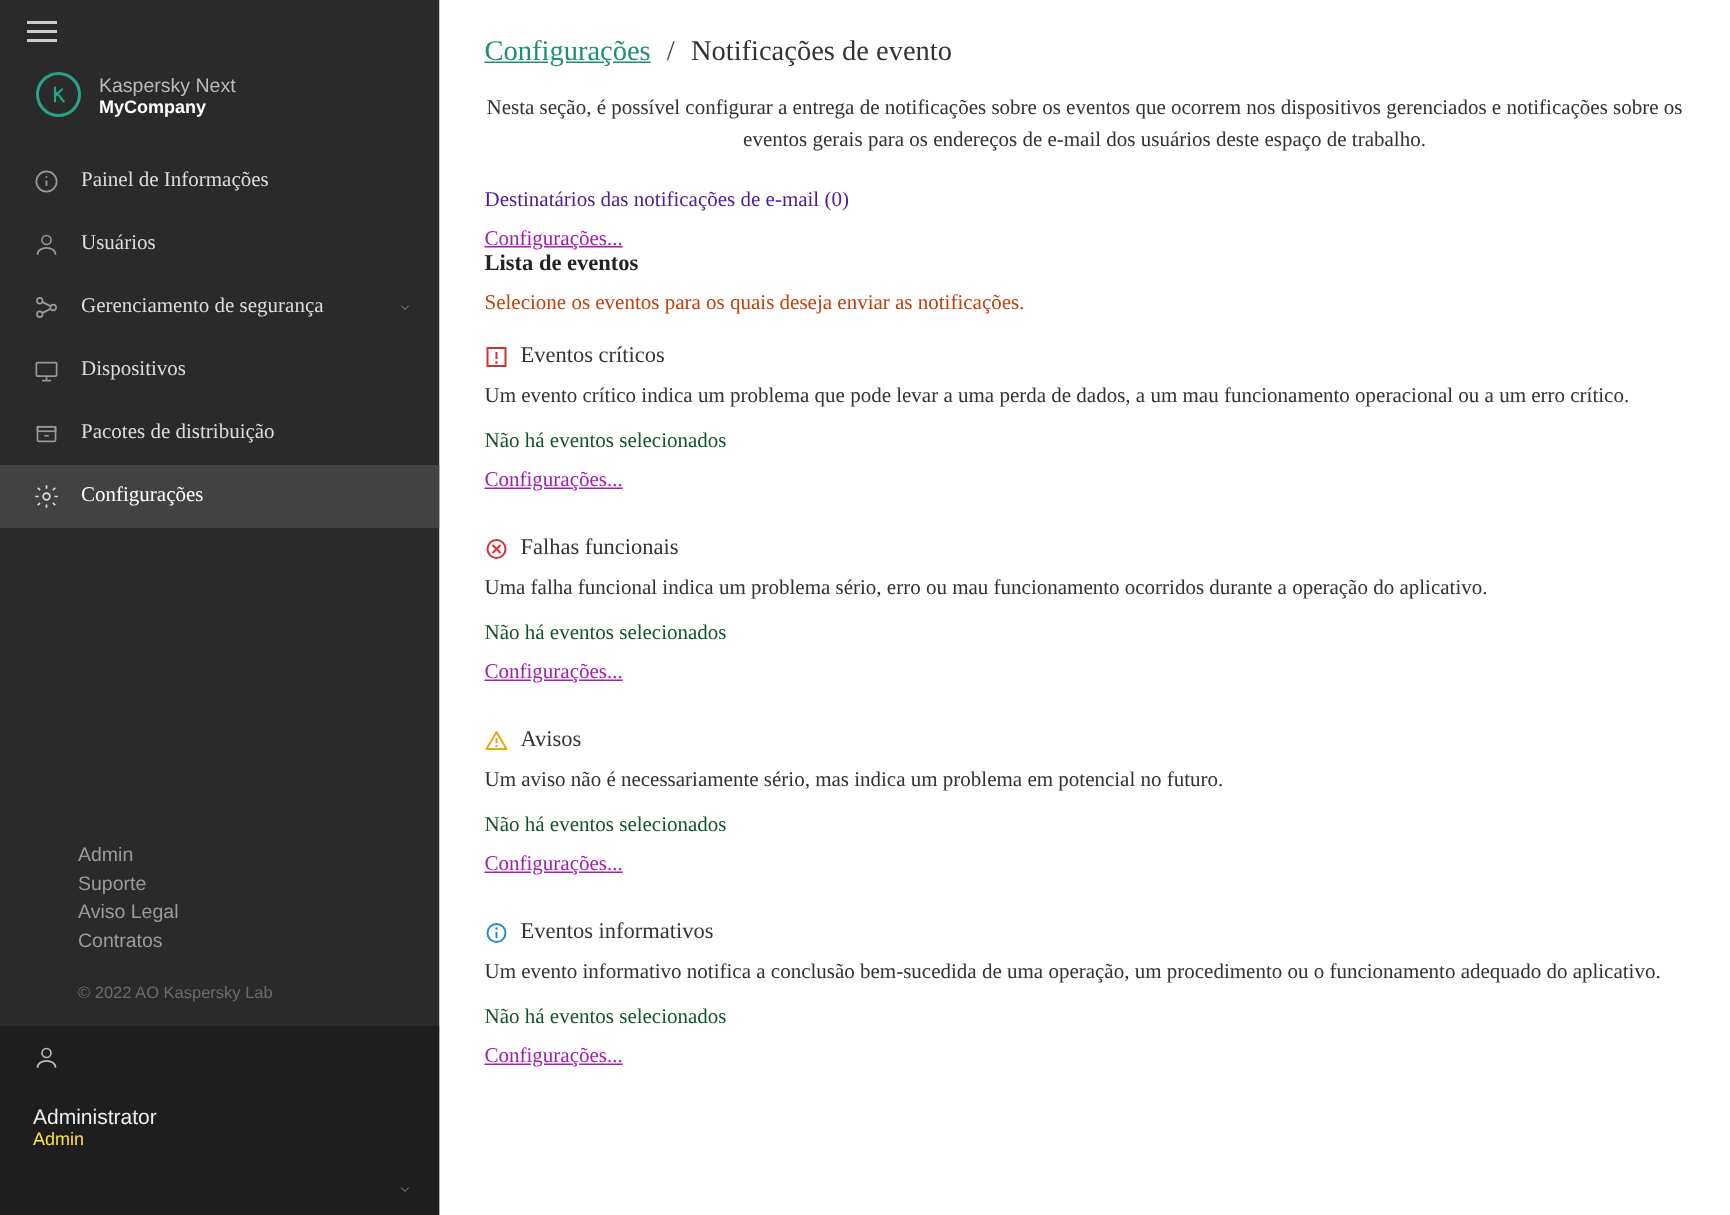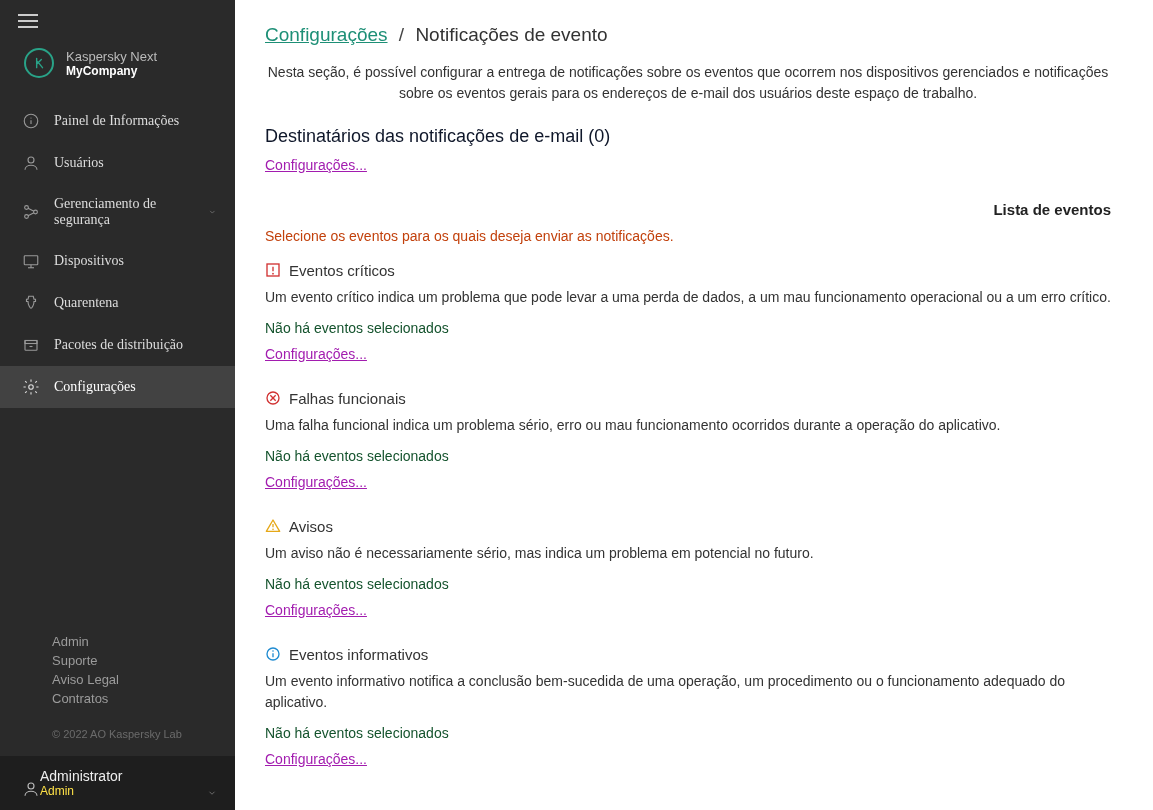--- a/index.html
+++ b/index.html
@@ -9,21 +9,21 @@
     color: #333;
     width: 1153px;
     height: 810px;
     display: flex;
     overflow: hidden;
     background: #fff;
   }
 
   
   .sidebar {
-    width: 235px;
+    width: 293px;
     background: #2a2a2a;
     color: #ccc;
     display: flex;
     flex-direction: column;
     flex-shrink: 0;
   }
   .sidebar-top {
     padding: 14px 18px 12px 18px;
     display: flex;
     align-items: flex-start;
@@ -85,70 +85,70 @@
   .footer-links div { margin-bottom: 4px; cursor: pointer; }
   .footer-copy {
     padding: 8px 18px 16px 52px;
     font-size: 11px;
     color: #6b6b6b;
   }
   .user-row {
     background: #1e1e1e;
     padding: 12px 18px 12px 22px;
     display: flex;
-    align-items: flex-end;
-    gap: 0;
+    align-items: flex-start;
+    gap: 22px;
     cursor: pointer;
+    flex-direction: column;
   }
   .user-icon { width: 18px; height: 18px; stroke: #bbb; fill: none; stroke-width: 1.5; }
   .user-info { flex: 1; }
   .user-name { color: #eee; font-size: 14px; }
   .user-role { color: #fde047; font-size: 12px; }
 
   
   .main {
     flex: 1;
-    padding: 24px 42px 30px 30px;
+    padding: 24px 30px 30px 30px;
     overflow-y: auto;
     background: #fff;
+    font-family: Liberation Serif, serif;
   }
   .breadcrumb {
     font-size: 19px;
     margin-bottom: 16px;
   }
   .breadcrumb a {
     color: #1d8f76;
     text-decoration: underline;
   }
   .breadcrumb .sep { color: #444; padding: 0 6px; }
   .breadcrumb .current { color: #333; }
 
   .intro { color: #333; margin-bottom: 22px; line-height: 1.5; text-align: center; }
-  .section-heading { font-size: 18px; color: #0f172a; margin-bottom: 10px; }
+  .section-heading { font-size: 14px; color: #4c1d95; margin-bottom: 10px; }
   .link-green {
     color: #a21caf;
     text-decoration: underline;
     cursor: pointer;
     display: inline-block;
   }
 
   .subheading {
     font-weight: 600;
     font-size: 15px;
     color: #222;
-    margin-top: 28px;
     margin-bottom: 10px;
-    text-align: right;
   }
   .subdesc { color: #c2410c; margin-bottom: 18px; }
 
   .event-group { margin-bottom: 28px; }
   .event-title {
     display: flex;
-    align-items: flex-start;
+    align-items: center;
     gap: 8px;
     font-size: 15px;
     color: #333;
     margin-bottom: 8px;
   }
   .event-title svg { width: 16px; height: 16px; flex-shrink: 0; }
   .event-desc { color: #333; line-height: 1.5; margin-bottom: 12px; }
   .event-status { color: #14532d; margin-bottom: 10px; }
 
 </style>
@@ -210,26 +210,20 @@
 
     <div class="nav-item">
       <svg class="nav-icon" viewBox="0 0 24 24">
           <rect x="3" y="5" width="18" height="12" rx="1"></rect>
           <line x1="8" y1="21" x2="16" y2="21"></line>
           <line x1="12" y1="17" x2="12" y2="21"></line>
         </svg>
       <span>Dispositivos</span>
     </div>
 
-    <div class="nav-item">
-      <svg class="nav-icon" viewBox="0 0 24 24">
-          <path d="M9 3h6l1 4h2v3h-2c0 5-3 9-4 9s-4-4-4-9H6V7h2z"></path>
-        </svg>
-      <span>Quarentena</span>
-    </div>
 
     <div class="nav-item">
       <svg class="nav-icon" viewBox="0 0 24 24">
           <rect x="4" y="6" width="16" height="13" rx="1"></rect>
           <rect x="4" y="6" width="16" height="4"></rect>
           <line x1="10" y1="14" x2="14" y2="14"></line>
         </svg>
       <span>Pacotes de distribuição</span>
     </div>
 

